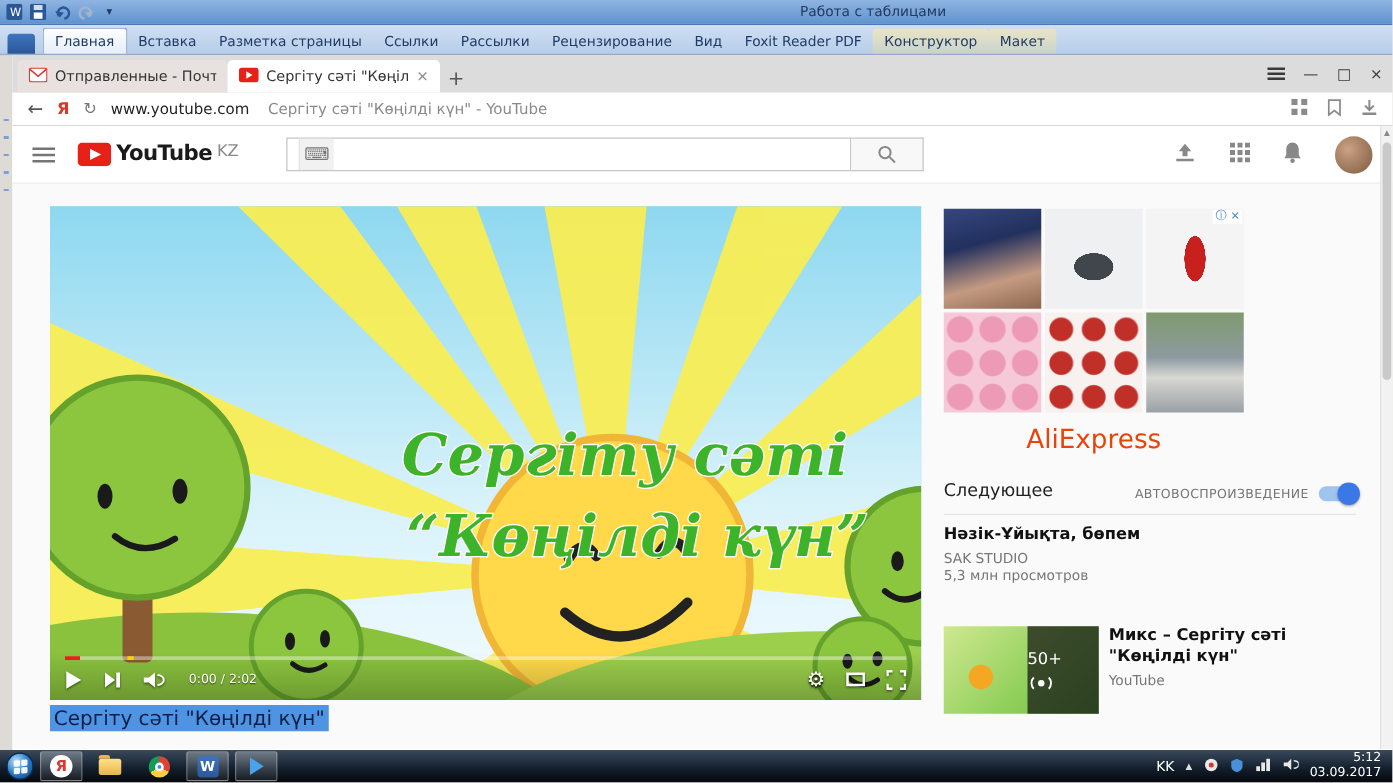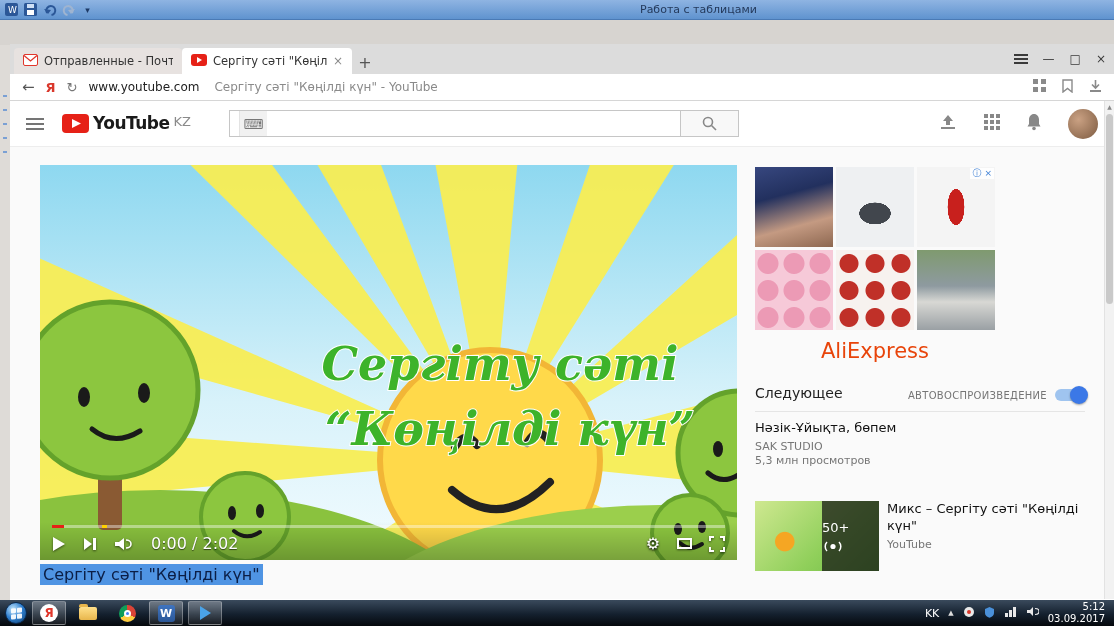--- a/index.html
+++ b/index.html
@@ -59,21 +59,21 @@
 
   .yt-content{position:absolute;left:0;top:46px;right:0;bottom:0}
   .player{position:absolute;left:30px;top:18px;width:697px;height:395px;background:#8ed8f0;overflow:hidden}
   .player>svg{position:absolute;left:0;top:0}
   .yt-controls{position:absolute;left:0;right:0;bottom:0;height:38px;padding:0 12px;color:#fff;background:linear-gradient(transparent,rgba(0,0,0,.22))}
   .progress{position:relative;height:3px;background:rgba(255,255,255,.4);margin-top:3px}
   .prog-played{position:absolute;left:0;top:0;height:3px;width:12px;background:#e62117}
   .prog-ad{position:absolute;left:50px;top:0;width:5px;height:3px;background:#ffd000}
   .ctrl-row{display:flex;align-items:center;gap:17px;height:31px}
   .ctrl{display:inline-flex;align-items:center;justify-content:center;filter:drop-shadow(0 1px 1px rgba(0,0,0,.55))}
-  .time{font-size:16px;text-shadow:0 1px 1px rgba(0,0,0,.6)}
+  .time{font-size:10px;text-shadow:0 1px 1px rgba(0,0,0,.6)}
   .spacer{flex:1}
   .gear{font-size:16px;line-height:1;text-shadow:0 1px 1px rgba(0,0,0,.6)}
   .minip{display:inline-block;width:15px;height:11px;border:2px solid #fff}
 
   .video-title-sel{position:absolute;left:30px;top:417px;font-size:16px;background:#4f94e3;color:#0b1e45;padding:1px 3px;white-space:nowrap}
 
   
   .sidebar{position:absolute;left:745px;top:20px;width:335px}
   .ad-grid{position:relative;width:240px;display:grid;grid-template-columns:repeat(3,78px);grid-auto-rows:80px;gap:3px}
   .ad-tile{width:78px;height:80px}
@@ -93,21 +93,21 @@
   .toggle-knob{position:absolute;right:-3px;top:-3px;width:18px;height:18px;border-radius:50%;background:#3b78e7;box-shadow:0 1px 2px rgba(0,0,0,.35)}
   .divider{width:330px;height:1px;background:#e5e5e5;margin:10px 0 8px}
   .sugg{display:flex;gap:8px;width:330px}
   .sugg2{margin-top:34px}
   .sugg-thumb{position:relative;width:124px;height:70px;flex:none}
   .st1{background:radial-gradient(circle at 32% 62%,#ead9c6 0 11%,transparent 12%),linear-gradient(180deg,#8d6d4e 0%,#6f5138 55%,#b8342a 78%,#8f241d 100%)}
   .st2{background:radial-gradient(circle at 24% 58%,#f5a623 0 9%,transparent 10%),linear-gradient(135deg,#cfe890 0%,#8fcf5a 60%,#6db944 100%)}
   .dur{position:absolute;right:2px;bottom:2px;background:rgba(0,0,0,.78);color:#fff;font-size:10px;padding:0 3px;border-radius:2px}
   .mix-ov{position:absolute;right:0;top:0;bottom:0;width:46%;background:rgba(20,20,20,.72);display:flex;flex-direction:column;align-items:flex-start;justify-content:center;gap:5px;color:#fff}
   .mix-badge{font-size:13px}
-  .sugg-title{font-size:13px;font-weight:normal;color:#111;line-height:1.25}
+  .sugg-title{font-size:13px;font-weight:bold;color:#111;line-height:1.25}
   .sugg-ch{font-size:11px;color:#767676;margin-top:4px}
   .sugg-meta{font-size:11px;color:#767676;margin-top:1px}
 
   .scrollbar{position:absolute;right:0;top:0;width:10px;height:100%;background:#f2f2f2;border-left:1px solid #e2e2e2}
   .sb-up{height:11px;color:#888;font-size:6px;text-align:center;line-height:11px}
   .sb-thumb{position:absolute;top:13px;left:1px;width:7px;height:190px;background:#c9c9c9;border-radius:4px}
 
   
   .taskbar{position:absolute;left:0;bottom:0;width:1114px;height:26px;background:linear-gradient(#3a4a5c,#14202e 55%,#05080c);display:flex;align-items:center;padding:0 5px;gap:5px}
   .start-orb{width:22px;height:22px;border-radius:50%;background:radial-gradient(circle at 35% 30%,#bfe3fa,#2e7fd0 48%,#11406f);border:1px solid #0a2a50;display:flex;align-items:center;justify-content:center}
@@ -154,20 +154,33 @@
       </span>
       <span class="qat-ic">
         <svg width="14" height="13">
             <path d="M10,10 A4.5,4.5 0 1 0 5.5,12" stroke="#9fb4d0" stroke-width="2" fill="none"></path>
             <path d="M13,6 L9,11 L6,7 Z" fill="#9fb4d0"></path>
           </svg>
       </span>
       <span class="qat-ic">▾</span>
     </div>
     <span class="word-context">Работа с таблицами</span>
+  </div>
+  <div class="word-ribbon">
+    <span class="office-btn"></span>
+    <span class="wtab active">Главная</span>
+    <span class="wtab">Вставка</span>
+    <span class="wtab">Разметка страницы</span>
+    <span class="wtab">Ссылки</span>
+    <span class="wtab">Рассылки</span>
+    <span class="wtab">Рецензирование</span>
+    <span class="wtab">Вид</span>
+    <span class="wtab">Foxit Reader PDF</span>
+    <span class="wtab contextual">Конструктор</span>
+    <span class="wtab contextual">Макет</span>
   </div>
 </div>
 
 <div class="word-edge"></div>
 
 <div class="browser">
 
   <div class="tabbar">
     <div class="btab inactive">
       <span>

